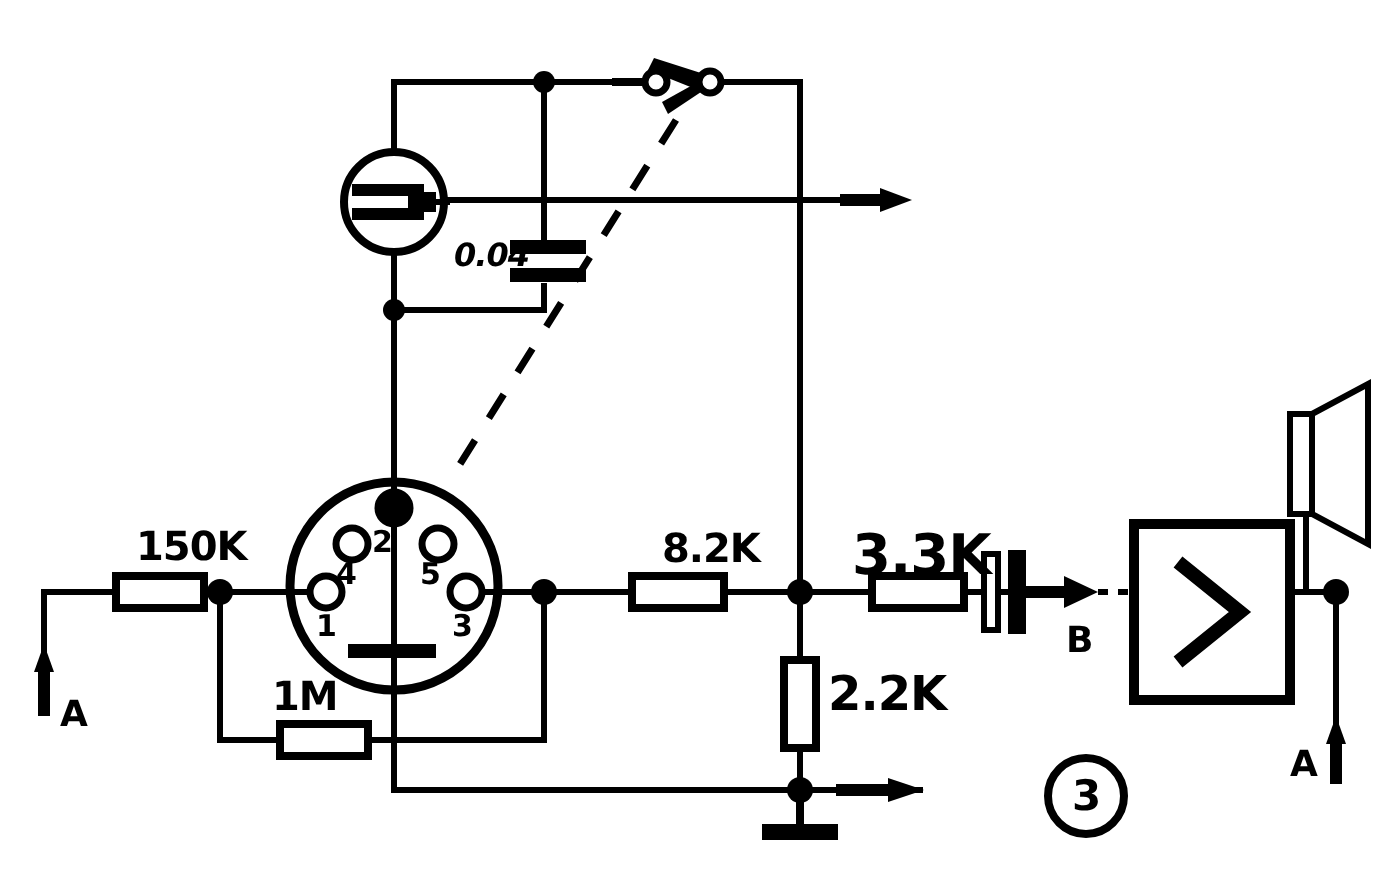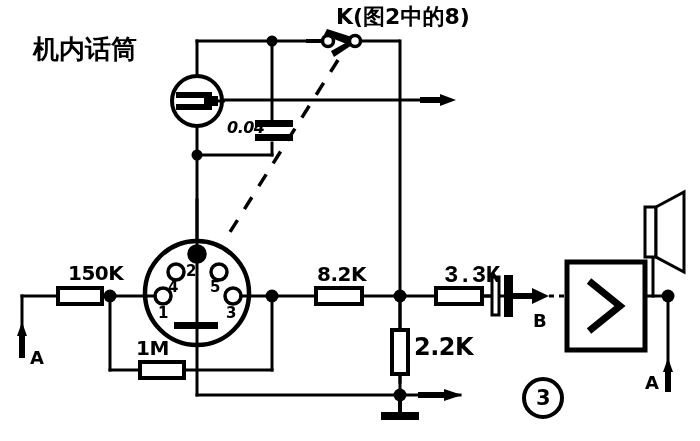--- a/index.html
+++ b/index.html
@@ -229,34 +229,32 @@
       <circle cx="400" cy="296" r="6.5"></circle>
       <circle cx="400" cy="395" r="6.5"></circle>
       <circle cx="668" cy="296" r="6.5"></circle>
     </g>
 
     <g>
       <circle cx="543" cy="398" r="19" stroke="#000000" stroke-width="4" fill="#ffffff"></circle>
     </g>
   </svg>
 
-  <div class="lbl cn" style="left:33px; top:36px; font-size:26px;">机内话筒</div>
-
-
-  <div class="lbl cn" style="left:336px; top:6px; font-size:22px;">K(图2中的8)</div>
+
+
 
   <div class="lbl val" style="left:227px; top:120px; font-size:16px;font-style:italic;">0.04</div>
 
   <div class="lbl val" style="left:68px; top:263px; font-size:20px;">150K</div>
 
   <div class="lbl val" style="left:136px; top:338px; font-size:20px;">1M</div>
 
-  <div class="lbl val" style="left:317px; top:264px; font-size:20px;">8.2K</div>
-
-  <div class="lbl val" style="left:444px; top:264px; font-size:24px;font-family:Liberation Mono, monospace;">3.3K</div>
+  <div class="lbl val" style="left:331px; top:264px; font-size:20px;">8.2K</div>
+
+  <div class="lbl val" style="left:426px; top:264px; font-size:28px;">3.3K</div>
 
   <div class="lbl val" style="left:414px; top:335px; font-size:24px;">2.2K</div>
 
   <div class="pin" style="position:absolute; left:158px; top:304px;">1</div>
   <div class="pin" style="position:absolute; left:186px; top:262px;">2</div>
   <div class="pin" style="position:absolute; left:226px; top:304px;">3</div>
   <div class="pin" style="position:absolute; left:168px; top:278px;">4</div>
   <div class="pin" style="position:absolute; left:210px; top:278px;">5</div>
 
   <div class="nodeltr" style="position:absolute; left:30px; top:347px;">A</div>

